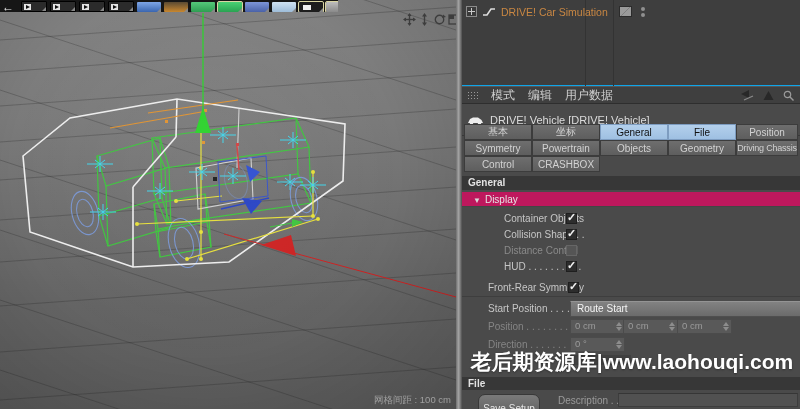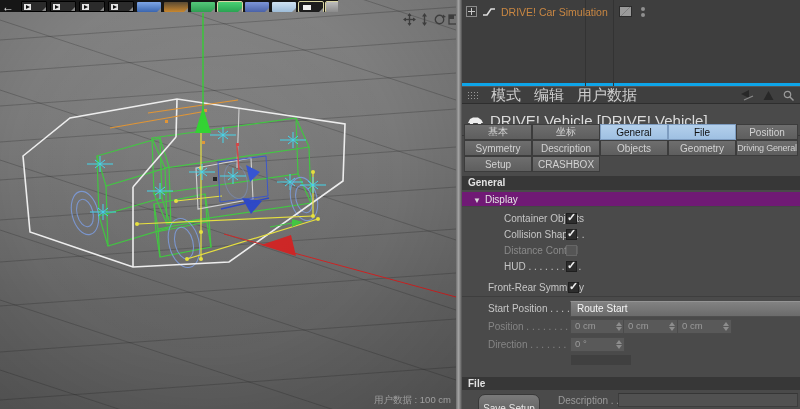--- a/index.html
+++ b/index.html
@@ -29,52 +29,52 @@
   #vpnav svg{display:block;}
   
   #gridlabel{position:absolute;right:5px;bottom:2px;font-size:9.5px;color:#9f9f9f;}
   
   #splitter{position:absolute;left:456px;top:0;width:6px;height:409px;
     background:linear-gradient(90deg,#6f6f6f,#a2a2a2 40%,#8c8c8c 60%,#4e4e4e);}
   
   #panel{position:absolute;left:462px;top:0;width:338px;height:409px;background:#4a4a4a;font-size:10px;color:#cfcfcf;}
   #panel .abs{position:absolute;box-sizing:border-box;}
   
-  #om{left:0;top:0;width:338px;height:86px;background:#3e3e3e;border-bottom:3px solid #0ea5e9;}
+  #om{left:0;top:0;width:338px;height:86px;background:#3e3e3e;border-bottom:1px solid #0ea5e9;}
   .omdiv{position:absolute;top:0;height:86px;width:1px;background:#333;}
   #omrow{position:absolute;left:4px;top:4px;height:15px;display:flex;align-items:center;gap:5px;}
   .expander{width:9px;height:9px;background:#3a3a3a;border:1px solid #8b8b8b;position:relative;}
   .expander:before,.expander:after{content:"";position:absolute;background:#c9c9c9;}
   .expander:before{left:1px;top:3.5px;width:7px;height:1px;}
   .expander:after{left:3.5px;top:1px;width:1px;height:7px;}
   #omlabel{color:#c98743;font-size:10.5px;white-space:nowrap;}
   .layerchip{width:11px;height:9px;margin-left:6px;
     background:linear-gradient(135deg,#9a9a9a 45%,#6a6a6a 46%,#9a9a9a 55%);border:1px solid #2b2b2b;}
   .dots{display:flex;flex-direction:column;gap:2px;margin-left:4px;}
   .dots i{width:4px;height:4px;border-radius:50%;background:#8f8f8f;}
   
   #ammenu{left:0;top:86px;width:338px;height:18px;background:#3f3f3f;border-top:1px solid #565656;
     border-bottom:1px solid #2e2e2e;display:flex;align-items:center;gap:13px;padding-left:5px;}
   .grip{width:11px;height:8px;background-image:radial-gradient(#9a9a9a 0.8px,transparent 1px);background-size:3px 3px;}
-  .mitem{color:#cfcfcf;font-size:15px;}
+  .mitem{color:#cfcfcf;font-size:12px;}
   #ammenu .micons{position:absolute;right:6px;top:3px;display:flex;gap:9px;align-items:center;}
   
   #amtitle{left:0;top:105px;width:338px;height:31px;background:#4a4a4a;border-bottom:1px solid #383838;
-    display:flex;align-items:center;gap:6px;padding-left:5px;color:#dcdcdc;font-size:15px;}
+    display:flex;align-items:center;gap:6px;padding-left:5px;color:#dcdcdc;font-size:11px;}
   
   #tabs{left:2px;top:124px;width:334px;display:grid;grid-template-columns:68px 68px 68px 68px 62px;grid-auto-rows:16px;}
   .tab{border:1px solid #3c3c3c;background:linear-gradient(#6e6e6e,#5e5e5e);color:#d2d2d2;
     display:flex;align-items:center;justify-content:center;font-size:10px;overflow:hidden;white-space:nowrap;cursor:default;}
   .tab.small{font-size:9px;letter-spacing:-0.2px;}
   .tab.sel{background:linear-gradient(#b4d0ec,#9fc0e2);color:#101010;border-color:#7d9cc0;}
   .tab.blank{background:transparent;border-color:transparent;}
   
   .sechdr{left:0;width:338px;height:14px;background:#373737;color:#e2e2e2;font-weight:bold;
     line-height:14px;padding-left:6px;}
-  #dispbar{left:0;top:192px;width:338px;height:15px;background:#701a75;border-bottom:1px solid #454545;
+  #dispbar{left:0;top:192px;width:338px;height:15px;background:#be185d;border-bottom:1px solid #454545;
     color:#e4e4e4;line-height:15px;padding-left:11px;}
   #dispbar .tri{display:inline-block;margin-right:4px;font-size:8px;color:#d8d8d8;}
   .crow{left:0;width:338px;height:16px;}
   .crow .lbl{position:absolute;left:42px;top:3px;color:#c6c6c6;}
   .crow.wide .lbl{left:26px;}
   .crow.off .lbl{color:#8a8a8a;}
   .cbox{position:absolute;left:104px;top:3px;width:9px;height:9px;background:#2d2d2d;border:1px solid #1f1f1f;}
   .crow.off .cbox{background:#555;border-color:#666;}
   .cbox.checked:after{content:"✓";position:absolute;left:0px;top:-3px;color:#efefef;font-size:11px;font-weight:bold;}
   .flbl{position:absolute;left:26px;top:3px;color:#c6c6c6;}
@@ -305,21 +305,21 @@
     <svg width="13" height="13">
       <circle cx="6.5" cy="6.5" r="4.2" stroke="#3d3d3d" stroke-width="1.4" fill="none"></circle>
       <polygon points="10,1.5 13,4 9,5" fill="#3d3d3d"></polygon>
     </svg>
     <svg width="13" height="13">
       <rect x="1" y="2" width="11" height="9" stroke="#3d3d3d" stroke-width="1.3" fill="none"></rect>
       <rect x="1" y="2" width="5" height="4" fill="#3d3d3d"></rect>
     </svg>
   </div>
 
-  <div id="gridlabel">用户数据 : 100 cm</div>
+  <div id="gridlabel">网格间距 : 100 cm</div>
 </div>
 
 <div id="splitter"></div>
 
 <div id="panel">
 
   <div id="om" class="abs">
     <div class="omdiv" style="left:123px"></div>
     <div class="omdiv" style="left:151px"></div>
     <div id="omrow">
@@ -365,25 +365,25 @@
     <span>DRIVE! Vehicle [DRIVE! Vehicle]</span>
   </div>
 
   <div id="tabs" class="abs">
     <div class="tab">基本</div>
     <div class="tab">坐标</div>
     <div class="tab sel">General</div>
     <div class="tab sel">File</div>
     <div class="tab">Position</div>
     <div class="tab">Symmetry</div>
-    <div class="tab">Description</div>
+    <div class="tab">Powertrain</div>
     <div class="tab">Objects</div>
     <div class="tab">Geometry</div>
-    <div class="tab small">Driving General</div>
-    <div class="tab">Setup</div>
+    <div class="tab small">Driving Chassis</div>
+    <div class="tab">Control</div>
     <div class="tab">CRASHBOX</div>
     <div class="tab blank"></div>
       <div class="tab blank"></div>
       <div class="tab blank"></div>
   </div>
 
   <div class="abs sechdr" style="top:176px">General</div>
   <div id="dispbar" class="abs"><span class="tri">▼</span><span>Display</span></div>
 
   <div class="abs crow" style="top:210px">
@@ -424,13 +424,14 @@
     <span class="nfield" style="left:108px"><span>0 °</span><span class="spin"></span></span>
   </div>
 
   <div class="abs ghostfield"></div>
 
   <div class="abs sechdr" style="top:377px;height:13px;line-height:13px">File</div>
   <div class="abs pillbtn">Save Setup</div>
   <div class="abs" id="desclbl">Description . .</div>
   <div class="abs" id="descinput"></div>
 
+  <div id="watermark">老后期资源库|www.laohouqi.com</div>
 </div>
 
 </body></html>

